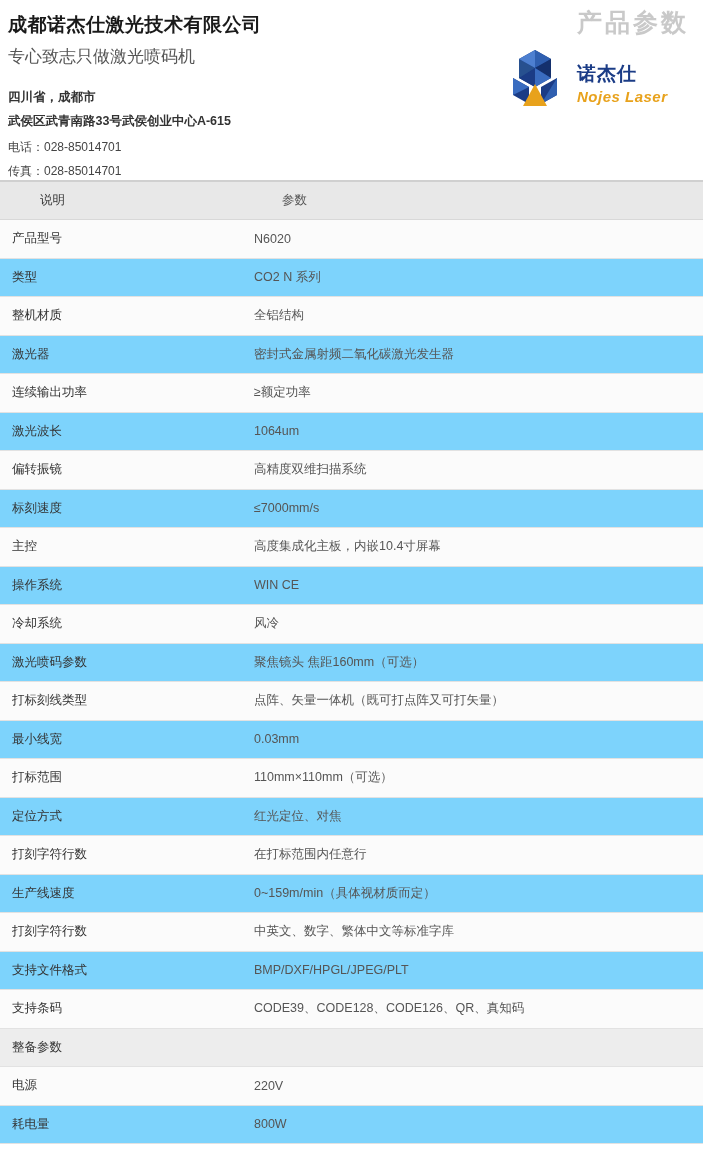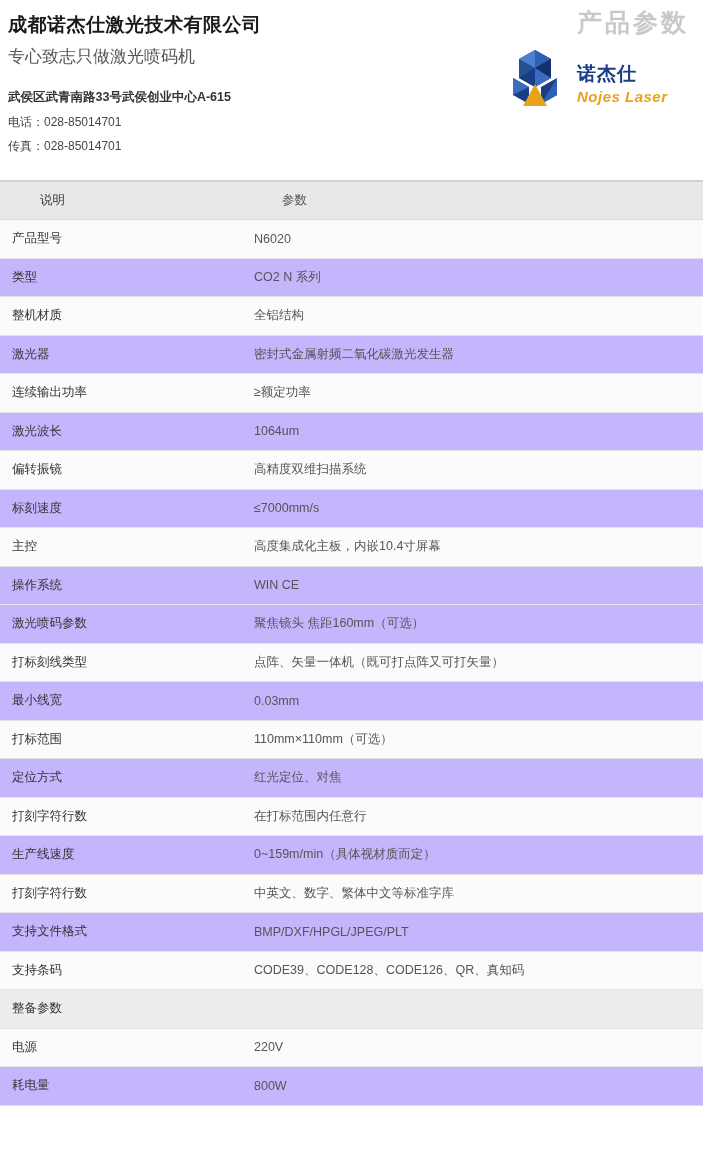--- a/index.html
+++ b/index.html
@@ -134,21 +134,21 @@
   }
   tr.head td {
     background: #e8e8e8;
     color: #333333;
     font-size: 12.5px;
     border-top: 2px solid #d0d0d0;
     border-bottom: 1px solid #d8d8d8;
     padding-left: 40px;
   }
   tr.zebra-light td { background: #fbfbfb; }
-  tr.zebra-dark td { background: #c4b5fd; margin-top: 43px; }
+  tr.zebra-dark td { background: #7dd3fc; margin-top: 43px; }
   tr.section td {
     background: #ededed;
     color: #333333;
   }
 </style>
 </head>
 <body>
 
 <div class="page">
 
@@ -175,20 +175,21 @@
         </svg>
       </div>
       <div class="logo-text">
         <div class="logo-cn">诺杰仕</div>
         <div class="logo-en">Nojes Laser</div>
       </div>
     </div>
 
     <h1 class="company-name">成都诺杰仕激光技术有限公司</h1>
     <div class="company-slogan">专心致志只做激光喷码机</div>
+    <div class="addr-line bold">四川省，成都市</div>
     <div class="addr-line bold">武侯区武青南路33号武侯创业中心A-615</div>
     <div class="contact-line">电话：028-85014701</div>
     <div class="contact-line">传真：028-85014701</div>
   </div>
 
   <table class="spec-table">
     <tbody>
       <tr class="head">
         <td class="label">说明</td>
         <td class="value">参数</td>
@@ -226,20 +227,24 @@
           <td class="value">≤7000mm/s</td>
         </tr>
         <tr class="zebra-light">
           <td class="label">主控</td>
           <td class="value">高度集成化主板，内嵌10.4寸屏幕</td>
         </tr>
         <tr class="zebra-dark">
           <td class="label">操作系统</td>
           <td class="value">WIN CE</td>
         </tr>
+        <tr class="zebra-light">
+          <td class="label">冷却系统</td>
+          <td class="value">风冷</td>
+        </tr>
         <tr class="zebra-dark">
           <td class="label">激光喷码参数</td>
           <td class="value">聚焦镜头 焦距160mm（可选）</td>
         </tr>
         <tr class="zebra-light">
           <td class="label">打标刻线类型</td>
           <td class="value">点阵、矢量一体机（既可打点阵又可打矢量）</td>
         </tr>
         <tr class="zebra-dark">
           <td class="label">最小线宽</td>

